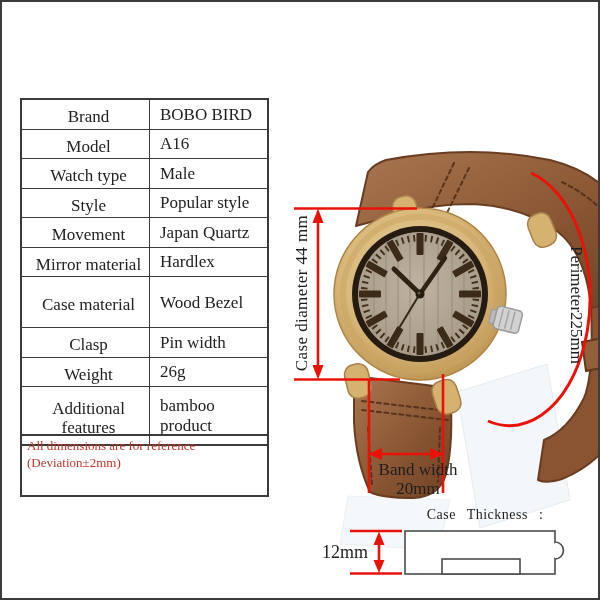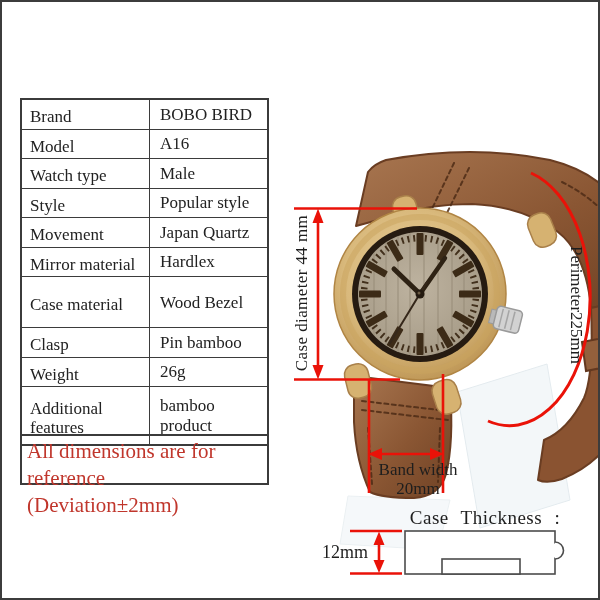--- a/index.html
+++ b/index.html
@@ -13,52 +13,52 @@
   table.spec{
     position:absolute;left:18px;top:96px;width:249px;
     border-collapse:collapse;table-layout:fixed;
     border:2px solid #3b3b3b;
   }
   table.spec td{
     border:1.5px solid #3b3b3b;
     font-size:17px;line-height:1.15;vertical-align:middle;
     color:#222;
   }
-  table.spec td.lbl{width:117px;padding:7px 2px 2px 8px;}
+  table.spec td.lbl{width:117px;padding:7px 2px 2px 8px;text-align:center;}
   table.spec td.val{padding:2px 2px 2px 10px;}
   table.spec tr{height:27px;}
   table.spec tr:nth-child(1){height:29px;}
   table.spec tr:nth-child(3){height:26px;}
   table.spec tr:nth-child(4){height:26px;}
   table.spec tr:nth-child(6){height:29px;}
   table.spec tr:nth-child(7){height:51px;margin-left:39px;}
   table.spec tr:nth-child(8){height:29px;}
   table.spec tr:nth-child(9){height:23px;}
   table.spec tr:nth-child(10){height:58px;}
   
   .note{
-    position:absolute;left:18px;top:432px;width:249px;height:51px;
+    position:absolute;left:18px;top:432px;width:249px;height:63px;
     border:2px solid #3b3b3b;box-sizing:border-box;
-    color:#c0362c;font-size:21px;line-height:1.28;
+    color:#c0362c;font-size:13px;line-height:1.28;
     padding:2px 16px 0 5px;
   }
   
   .lbl-abs{position:absolute;color:#1e1e1e;}
   .case-dia{
     left:211px;top:280px;width:180px;height:22px;
     transform:rotate(-90deg);transform-origin:center;
     text-align:center;font-size:17px;letter-spacing:.4px;
   }
   .perim{
     left:493px;top:292px;width:160px;height:22px;
     transform:rotate(90deg);transform-origin:center;
     text-align:center;font-size:17px;
   }
   .bandw{left:356px;top:458px;width:120px;text-align:center;font-size:17px;line-height:19px;}
-  .ct-title{left:398px;top:505px;width:170px;text-align:center;font-size:19px;word-spacing:7px;letter-spacing:.5px;}
+  .ct-title{left:398px;top:505px;width:170px;text-align:center;font-size:14px;word-spacing:7px;letter-spacing:.5px;}
   .tk-val{left:314px;top:540px;width:58px;text-align:center;font-size:18px;}
   svg.art{position:absolute;left:0;top:0;pointer-events:none;}
 </style>
 </head>
 <body>
 
 <div class="stage">
 
   <table class="spec">
     <tbody>
@@ -92,21 +92,21 @@
       <td class="val">Hardlex</td>
     </tr>
 
     <tr>
       <td class="lbl">Case material</td>
       <td class="val">Wood Bezel</td>
     </tr>
 
     <tr>
       <td class="lbl">Clasp</td>
-      <td class="val">Pin bamboo</td>
+      <td class="val">Pin width</td>
     </tr>
 
     <tr>
       <td class="lbl">Weight</td>
       <td class="val">26g</td>
     </tr>
 
     <tr>
       <td class="lbl">Additional features</td>
       <td class="val">bamboo product</td>

